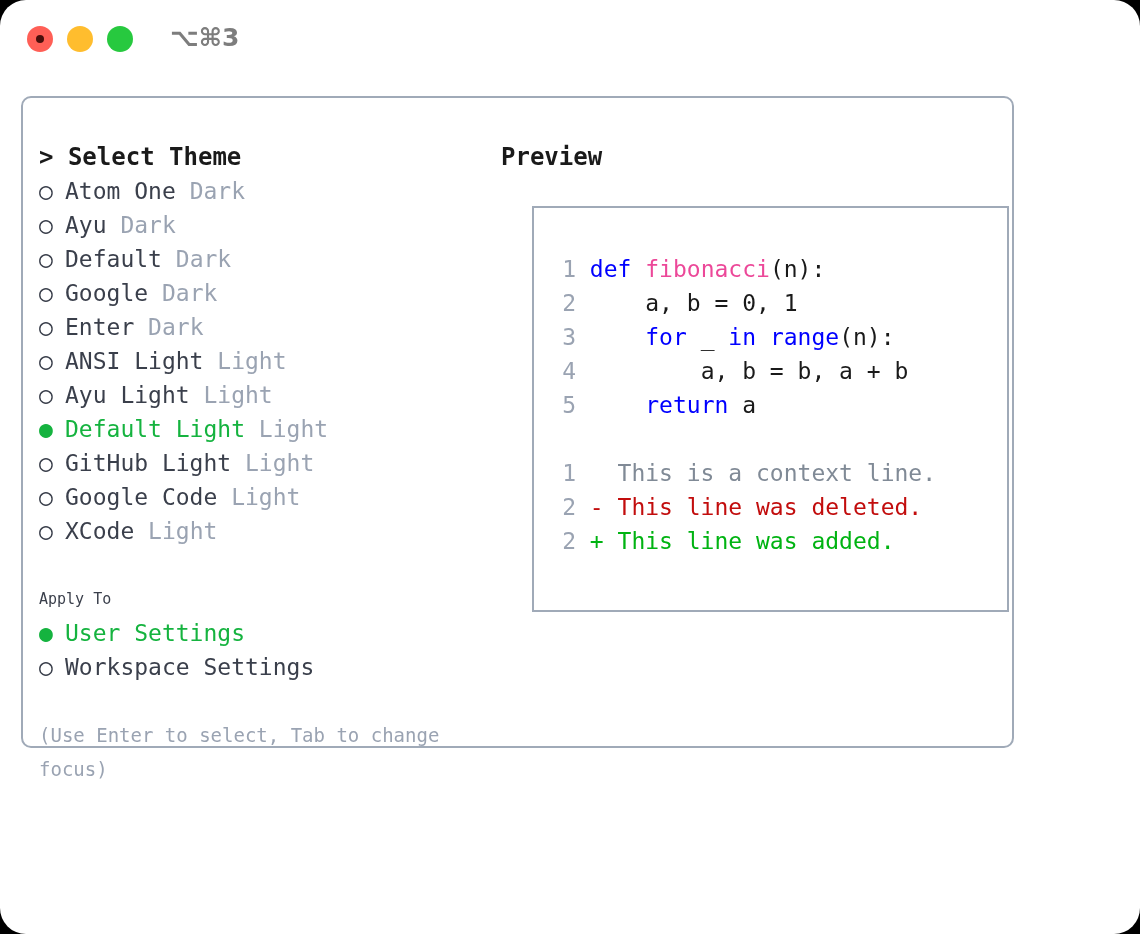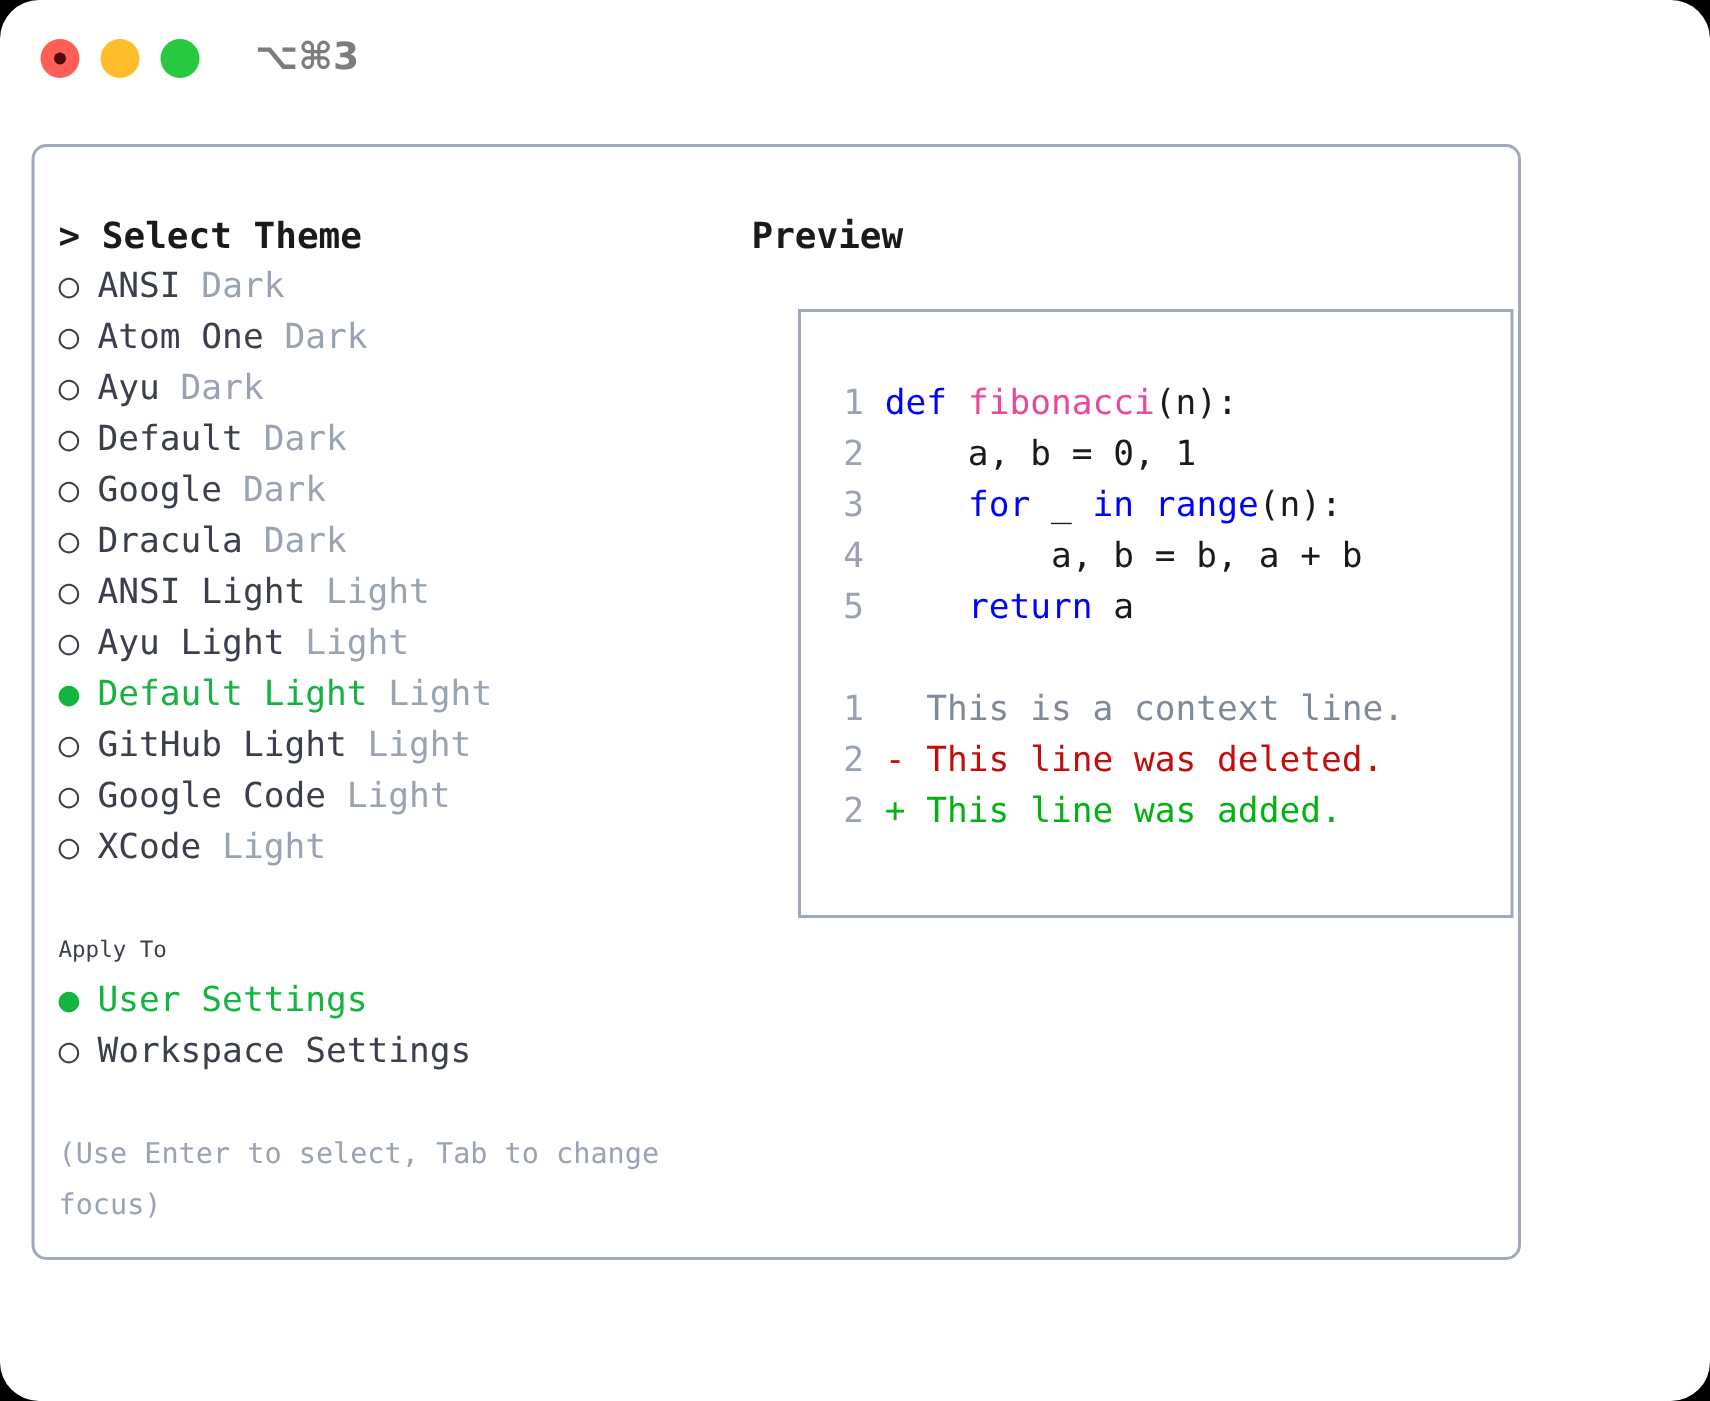--- a/index.html
+++ b/index.html
@@ -74,21 +74,21 @@
     letter-spacing: 0px;
     white-space: pre;
   }
 
   
   .card {
     position: absolute;
     left: 21px;
     top: 96px;
     width: 993px;
-    height: 744px;
+    height: 652px;
     border: 2px solid #a0aab8;
     border-radius: 10px;
     box-sizing: border-box;
     background: #ffffff;
   }
 
   
   .left-col {
     position: absolute;
     left: 16px;
@@ -209,26 +209,25 @@
     </div>
     <div class="shortcut">⌥⌘3</div>
   </div>
 
   <div class="card">
 
     <div class="left-col">
       <div class="section-title">&gt; Select Theme</div>
 
       <div class="theme-list" id="theme-list">
-          <div class="theme-row"><span class="marker">○</span><span class="theme-name">ANSI</span><span class="theme-kind"> Dark</span></div>
           <div class="theme-row"><span class="marker">○</span><span class="theme-name">Atom One</span><span class="theme-kind"> Dark</span></div>
           <div class="theme-row"><span class="marker">○</span><span class="theme-name">Ayu</span><span class="theme-kind"> Dark</span></div>
           <div class="theme-row"><span class="marker">○</span><span class="theme-name">Default</span><span class="theme-kind"> Dark</span></div>
           <div class="theme-row"><span class="marker">○</span><span class="theme-name">Google</span><span class="theme-kind"> Dark</span></div>
-          <div class="theme-row"><span class="marker">○</span><span class="theme-name">Dracula</span><span class="theme-kind"> Dark</span></div>
+          <div class="theme-row"><span class="marker">○</span><span class="theme-name">Enter</span><span class="theme-kind"> Dark</span></div>
           <div class="theme-row"><span class="marker">○</span><span class="theme-name">ANSI Light</span><span class="theme-kind"> Light</span></div>
           <div class="theme-row"><span class="marker">○</span><span class="theme-name">Ayu Light</span><span class="theme-kind"> Light</span></div>
           <div class="theme-row selected"><span class="marker">●</span><span class="theme-name">Default Light</span><span class="theme-kind"> Light</span></div>
           <div class="theme-row"><span class="marker">○</span><span class="theme-name">GitHub Light</span><span class="theme-kind"> Light</span></div>
           <div class="theme-row"><span class="marker">○</span><span class="theme-name">Google Code</span><span class="theme-kind"> Light</span></div>
           <div class="theme-row"><span class="marker">○</span><span class="theme-name">XCode</span><span class="theme-kind"> Light</span></div>
         </div>
 
       <div class="apply-block">
         <div class="apply-title">Apply To</div>

